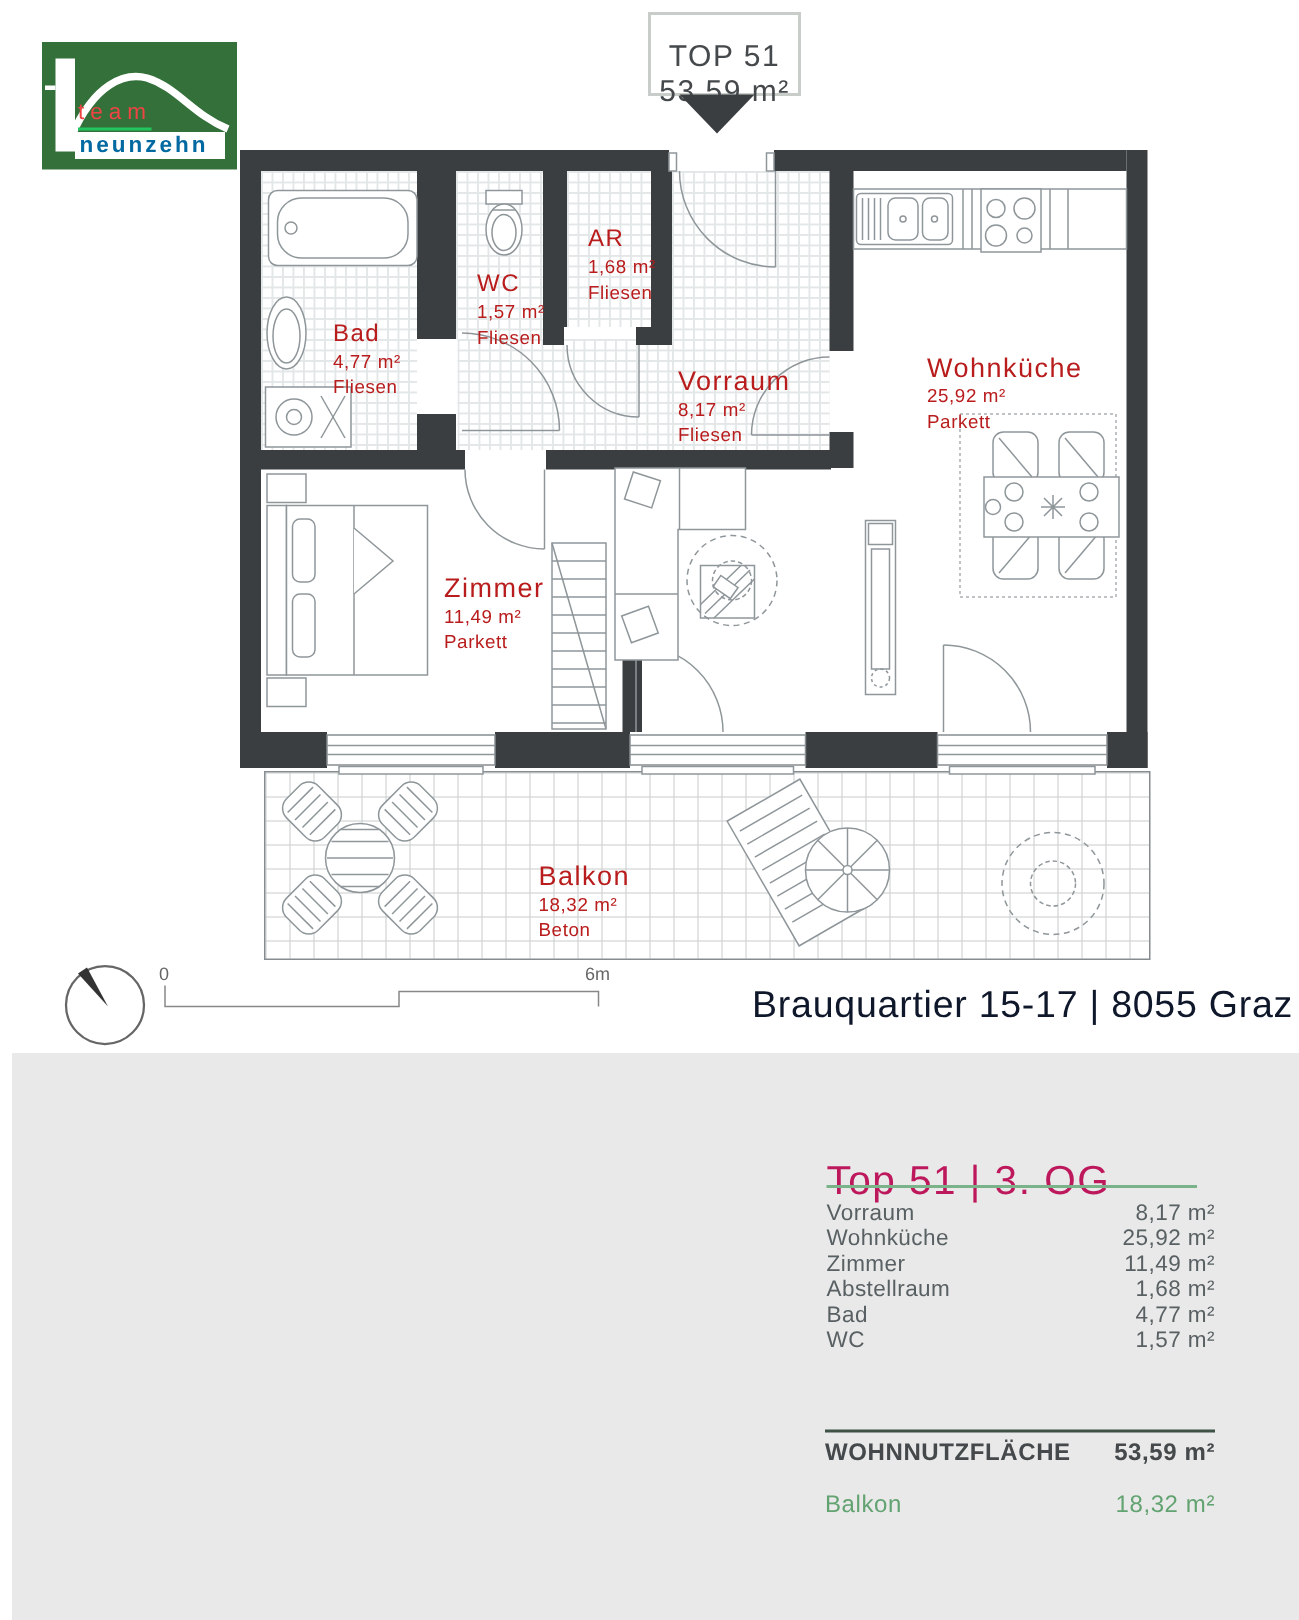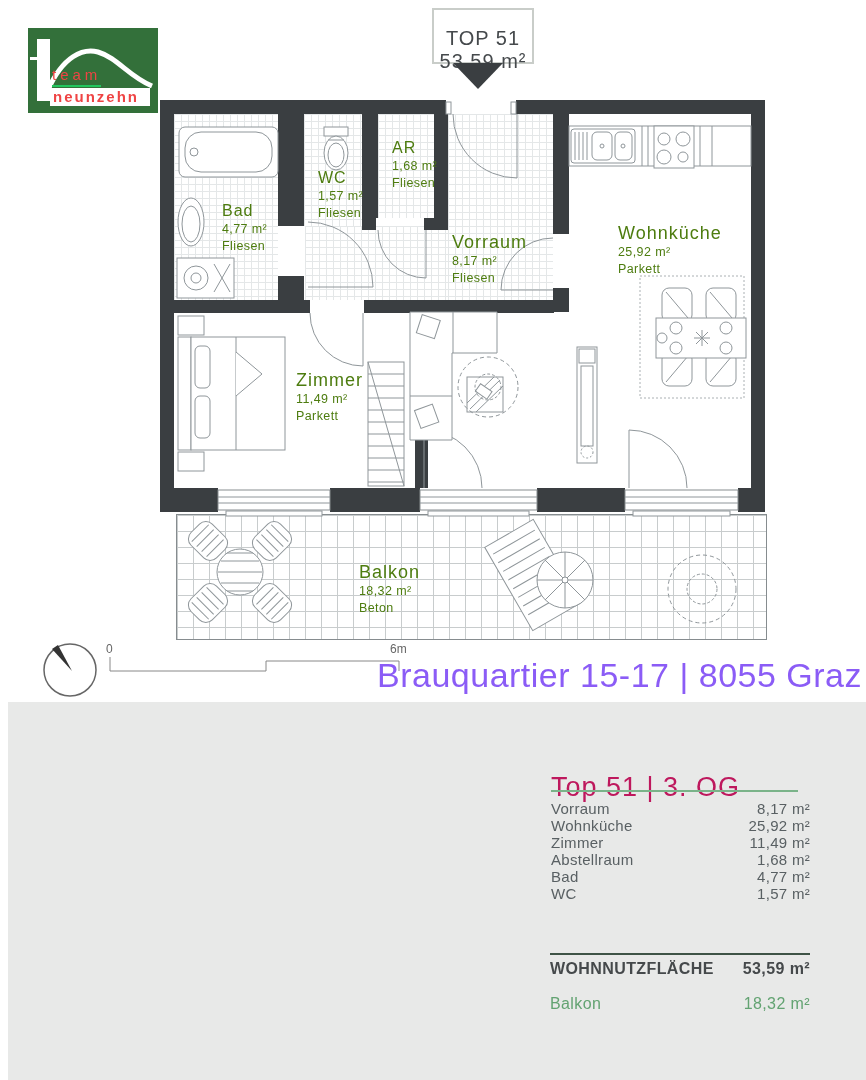--- a/index.html
+++ b/index.html
@@ -5,45 +5,45 @@
   html,body{margin:0;padding:0;}
   body{
     width:866px;height:1080px;position:relative;background:#ffffff;
     font-family:"Liberation Sans", sans-serif;overflow:hidden;
   }
   .abs{position:absolute;}
   
   .logo{left:28px;top:28px;width:130px;height:85px;background:#33703a;}
   .logo-team{left:52px;top:66px;color:#ef4444;font-size:15px;font-weight:normal;letter-spacing:4px;
     border-bottom:2px solid #22c55e;padding-bottom:2px;}
-  .logo-nz{left:50px;top:88px;width:97px;height:18px;background:#fff;color:#ef4444;
+  .logo-nz{left:50px;top:88px;width:97px;height:18px;background:#fff;color:#0369a1;
     font-size:15px;font-weight:bold;letter-spacing:2px;line-height:18px;padding-left:3px;}
   
   .callout{left:432px;top:8px;width:98px;height:52px;background:#fff;border:2px solid #c9cdc9;
     text-align:center;color:#45494c;}
   .callout .l1{font-size:20px;margin-top:17px;letter-spacing:1px;}
   .callout .l2{font-size:20px;letter-spacing:1px;}
   .arrow-down{left:453px;top:63px;width:0;height:0;
     border-left:25px solid transparent;border-right:25px solid transparent;border-top:26px solid #3a3e41;}
   
   .wall{position:absolute;background:#3a3e41;}
   .tiles{position:absolute;background-color:#fff;
     background-image:linear-gradient(#e4e7e8 1px, transparent 1px),
                      linear-gradient(90deg,#e4e7e8 1px, transparent 1px);
     background-size:7px 7px;}
   .balcony{position:absolute;left:176px;top:514px;width:589px;height:124px;background-color:#fff;
     background-image:linear-gradient(#c8cccd 1px, transparent 1px),
                      linear-gradient(90deg,#c8cccd 1px, transparent 1px);
     background-size:16px 16px;border:1px solid #868c8f;}
-  .room-label{position:absolute;color:#4d7c0f;line-height:1;}
+  .room-label{position:absolute;color:#b91c1c;line-height:1;margin-top:12px;}
   .room-label .rname{font-size:16px;letter-spacing:1px;}
   .room-label.big .rname{font-size:18px;letter-spacing:1px;}
   .room-label .rarea,.room-label .rfloor{font-size:12.5px;margin-top:4px;letter-spacing:0.4px;}
   .scale-num{position:absolute;font-size:12px;color:#666;}
-  .address{left:360px;top:656px;width:502px;text-align:right;font-size:34px;color:#8b5cf6;letter-spacing:0.5px;}
+  .address{left:360px;top:656px;width:502px;text-align:right;font-size:25px;color:#0f172a;letter-spacing:0.5px;}
   
   .panel{left:8px;top:702px;width:858px;height:378px;background:#e8e9e8;}
   .p-heading{left:551px;top:772px;font-size:27px;color:#be185d;letter-spacing:1px;}
   .p-underline{left:551px;top:790px;width:247px;height:2px;background:#7ab389;}
   .p-rows{left:551px;top:800px;width:259px;color:#596063;font-size:15px;}
   .p-row{display:flex;justify-content:space-between;line-height:17px;letter-spacing:0.3px;}
   .p-totline{left:550px;top:953px;width:260px;height:2px;background:#3e5346;}
   .p-total{left:550px;top:960px;width:260px;display:flex;justify-content:space-between;
     font-size:16px;font-weight:bold;color:#45494b;letter-spacing:0.4px;align-items:center;}
   .p-balkon{left:550px;top:995px;width:260px;display:flex;justify-content:space-between;

